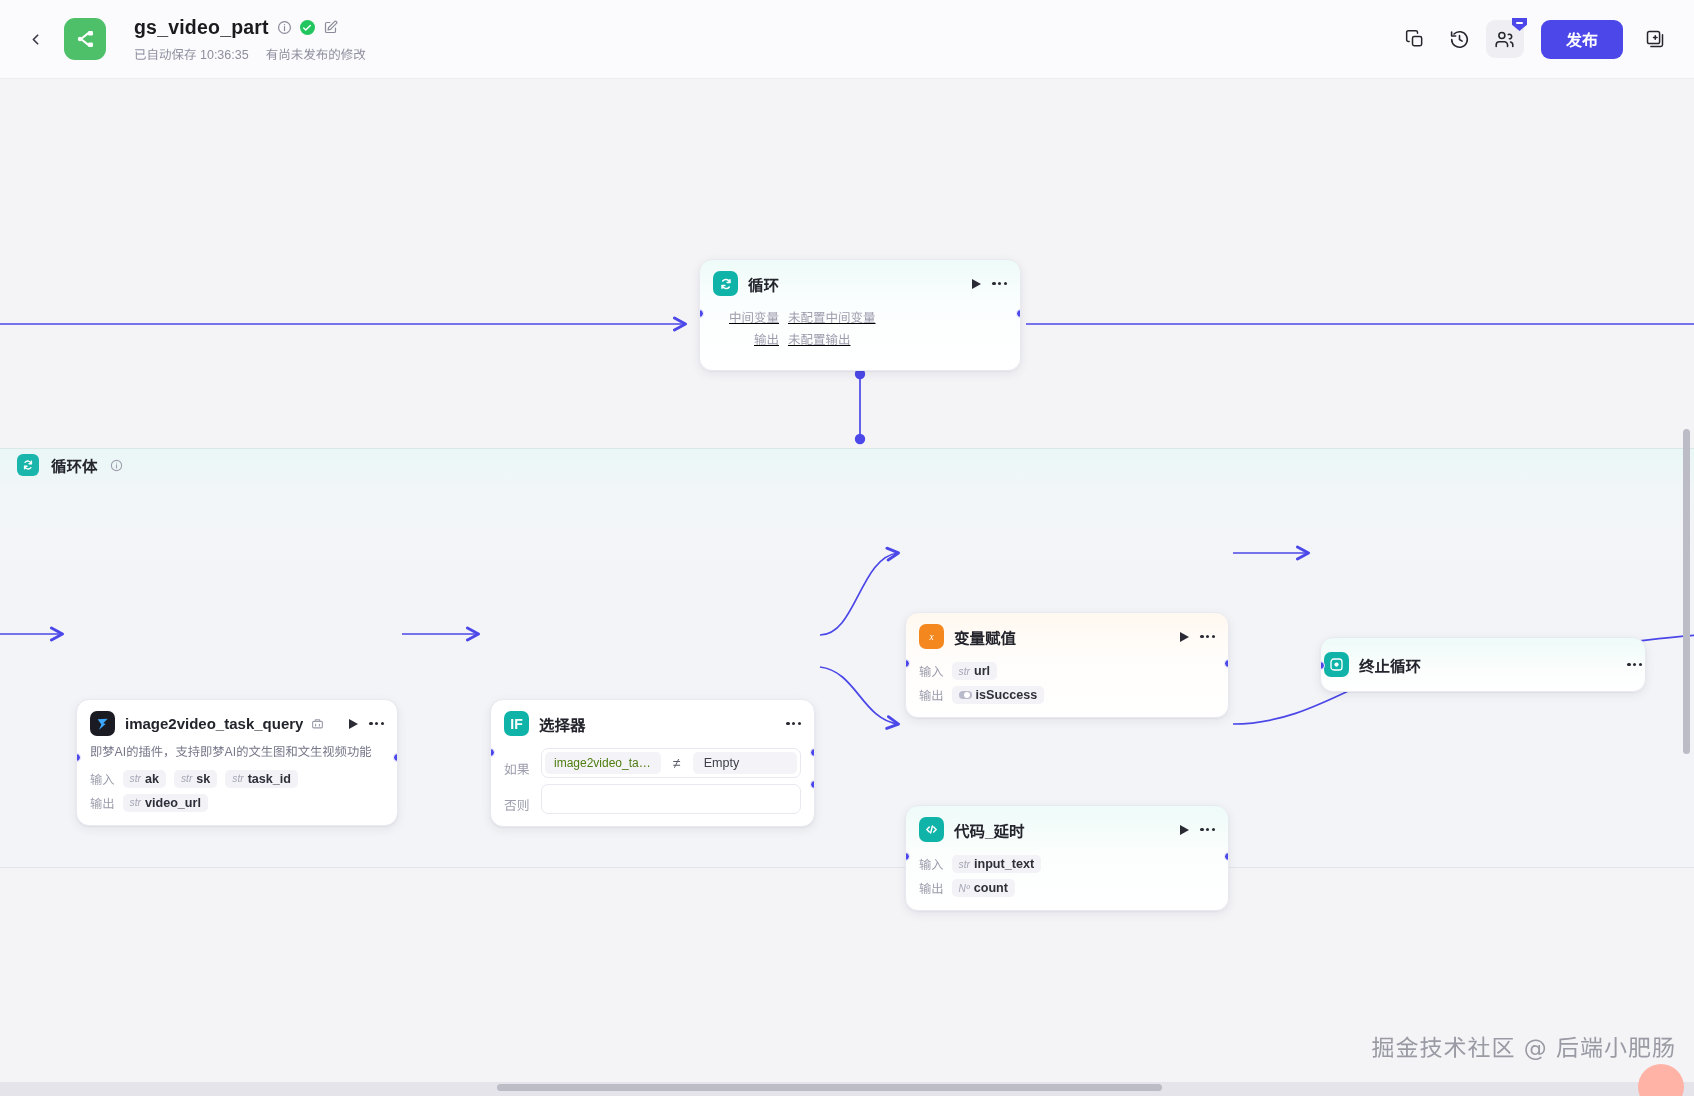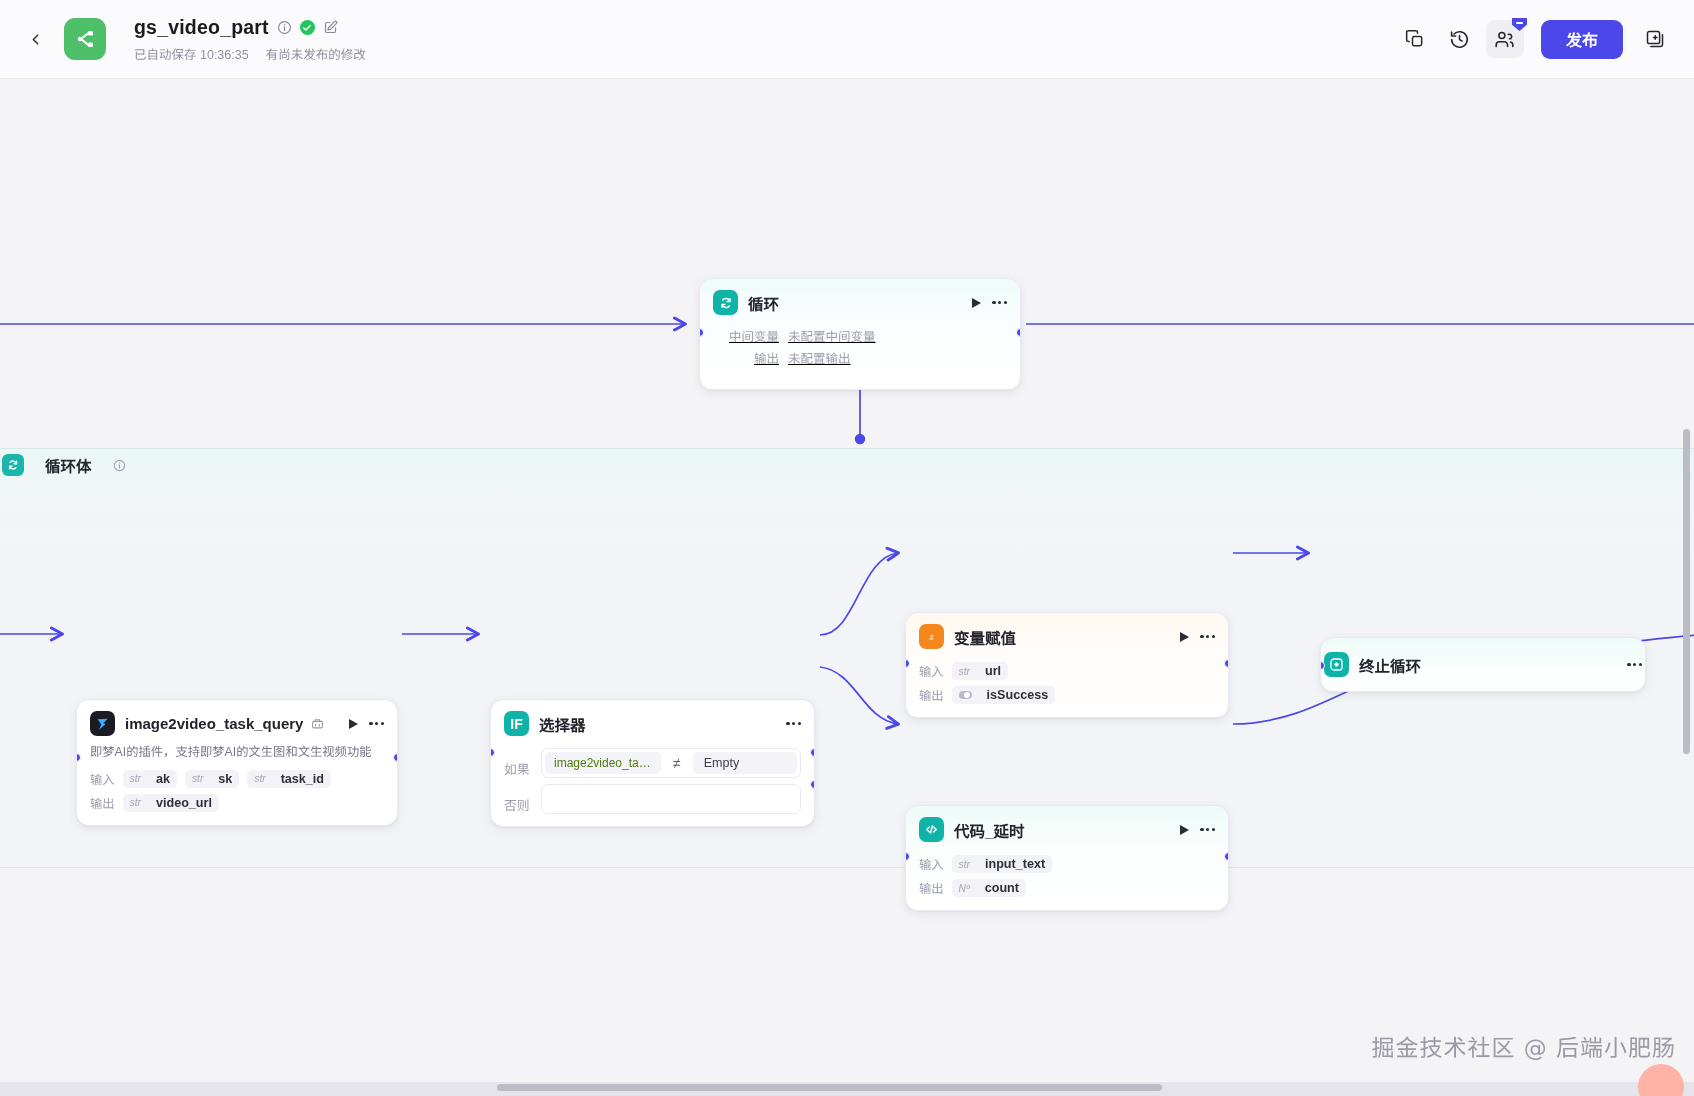--- a/index.html
+++ b/index.html
@@ -67,22 +67,22 @@
   .canvas-bg { position: absolute; inset: 0; background: #f4f4f7; }
 
   
   .loop-band {
     position: absolute; left: -12px; top: 369px; width: 1710px; height: 420px;
     background: linear-gradient(180deg, #e9f7f6 0%, #f2f6f8 10%, #f3f4f7 28%, #f3f4f7 100%);
     border-top: 1px solid #d9e7e6;
     border-bottom: 1px solid #e3e3ea;
   }
   .loop-band-header {
-    position: absolute; left: 0; top: 369px; height: 34px;
-    display: flex; align-items: center; gap: 21px; padding-left: 2px;
+    position: absolute; left: 15px; top: 369px; height: 34px;
+    display: flex; align-items: center; gap: 12px; padding-left: 2px;
   }
   .loop-band-icon {
     width: 22px; height: 22px; border-radius: 6px; background: #1bb6ab;
     display: flex; align-items: center; justify-content: center; flex: none;
   }
   .loop-band-title { font-size: 15.5px; font-weight: bold; color: #25252e; }
   .loop-band-info { color: #a0a0b0; display: flex; align-items: center; cursor: pointer; }
 
   
   .edges { position: absolute; inset: 0; pointer-events: none; }
@@ -104,38 +104,38 @@
   .node-head-icons { margin-left: auto; display: flex; align-items: center; gap: 11px; color: #2b2b35; }
   .run-tri { width: 0; height: 0; border-left: 9px solid #2b2b35;
     border-top: 5.5px solid transparent; border-bottom: 5.5px solid transparent; cursor: pointer; }
   .dots { display: flex; gap: 2.5px; cursor: pointer; padding: 3px 0; }
   .dots i { width: 3.2px; height: 3.2px; border-radius: 50%; background: #2b2b35; display: block; }
   .node-body { padding: 0 13px 12px 13px; }
   .node-desc { font-size: 12.3px; color: #77778a; line-height: 1.45; margin-bottom: 7px; }
   .io-row { display: flex; align-items: center; gap: 8px; margin-top: 4px; min-height: 20px; }
   .io-label { font-size: 12.3px; color: #9b9bab; flex: none; }
   .chip {
-    display: inline-flex; align-items: center; gap: 15px;
+    display: inline-flex; align-items: center; gap: 4px;
     background: #f2f2f7; border-radius: 5px; padding: 2px 7px;
     font-size: 12.6px; color: #2f2f3a; font-weight: bold;
   }
   .chip .ty { font-size: 10.2px; color: #a6a6b6; font-weight: normal; font-style: italic; }
   .chip .bool {
     width: 13px; height: 8.5px; border-radius: 5px; background: #b9b9cc;
     position: relative; flex: none;
   }
   .chip .bool::after { content:""; position:absolute; right:1.2px; top:1.2px;
     width: 6px; height: 6px; border-radius: 50%; background:#fff; }
 
   
   .port { position: absolute; width: 9px; height: 9px; border-radius: 50%;
     background: #4b47e8; border: 1.5px solid #fff; z-index: 6; }
 
   
-  #node-loop { left: 699px; top: 199px; width: 322px; }
+  #node-loop { left: 699px; top: 180px; width: 322px; }
   #node-loop .node-body { padding-bottom: 22px; text-decoration: underline; }
   .loop-kv { display: flex; gap: 9px; font-size: 12.5px; margin-top: 3px; }
   .loop-k { color: #9d9dad; width: 66px; text-align: right; flex: none; }
   .loop-v { color: #9d9dad; }
 
   #node-plugin { left: 76px; top: 620px; width: 322px; }
   #node-selector { left: 490px; top: 620px; width: 325px; }
   #node-assign { left: 905px; top: 533px; width: 324px; }
   #node-code { left: 905px; top: 726px; width: 324px; }
   #node-break { left: 1320px; top: 558px; width: 326px; }

